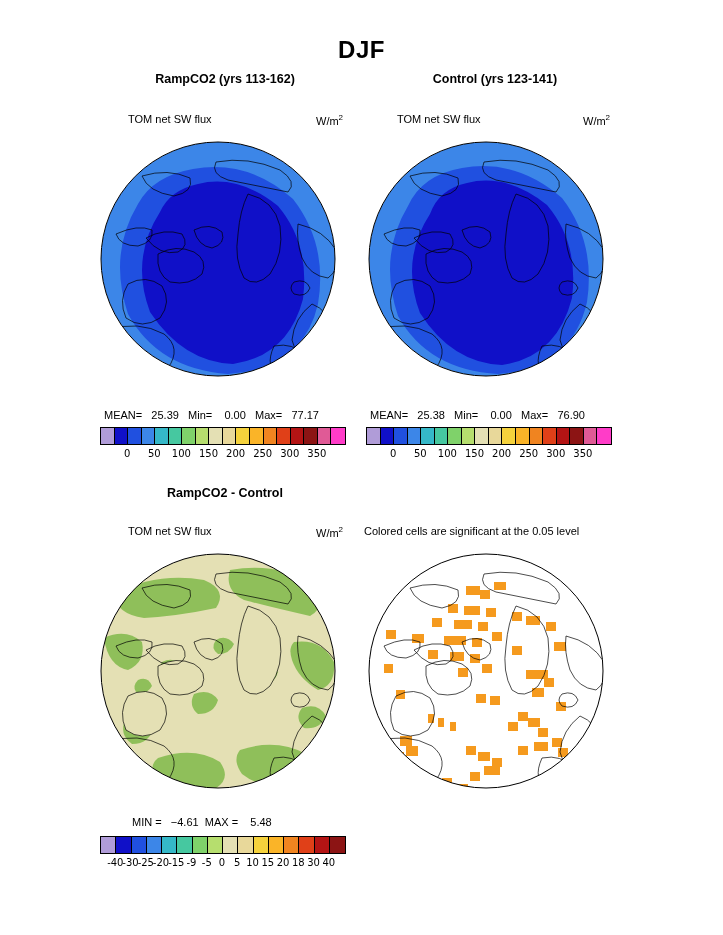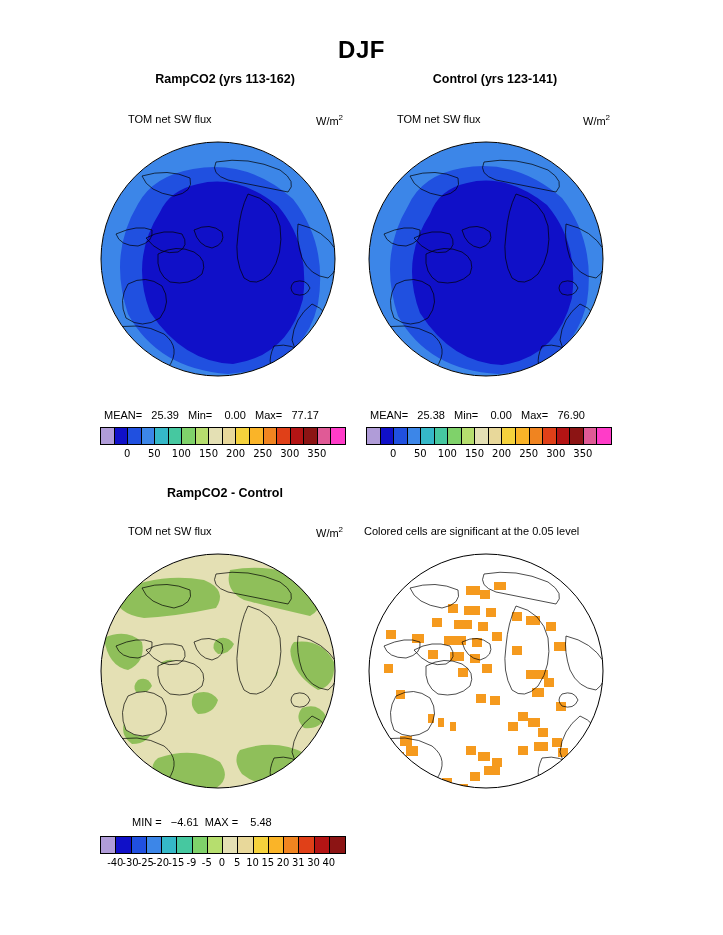--- a/index.html
+++ b/index.html
@@ -322,21 +322,21 @@
     <span style="left:45.8px;">-25</span>
     <span style="left:61.0px;">-20</span>
     <span style="left:76.3px;">-15</span>
     <span style="left:91.5px;">-9</span>
     <span style="left:106.8px;">-5</span>
     <span style="left:122.0px;">0</span>
     <span style="left:137.3px;">5</span>
     <span style="left:152.5px;">10</span>
     <span style="left:167.8px;">15</span>
     <span style="left:183.0px;">20</span>
-    <span style="left:198.3px;">31</span>
+    <span style="left:198.3px;">18</span>
     <span style="left:213.5px;">30</span>
     <span style="left:228.8px;">40</span>
   </div>
 
   <div class="note-text" style="top:525px; left:364px;">Colored cells are significant at the 0.05 level</div>
 
   <div class="map-wrap" style="top:546px; left:366px;">
     <svg width="240" height="250" viewBox="0 0 240 250">
       <defs>
         <clipPath id="clip4">

